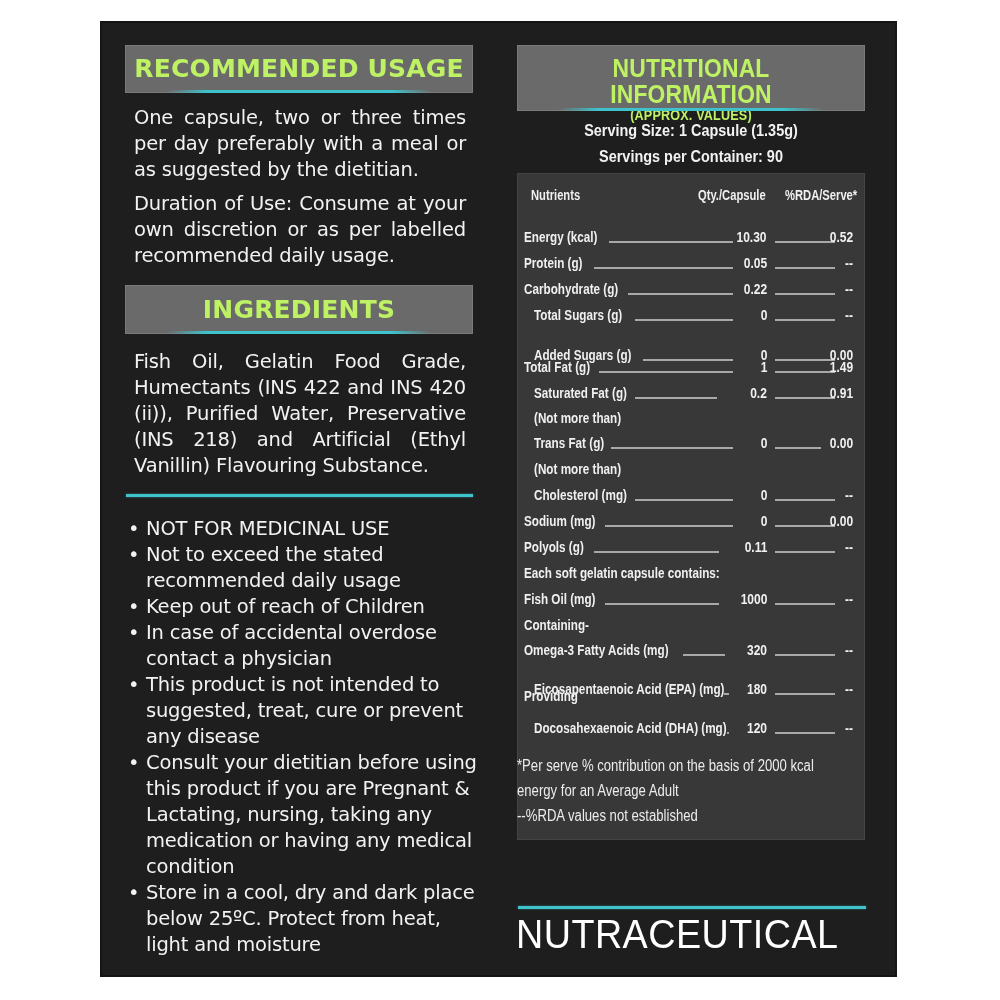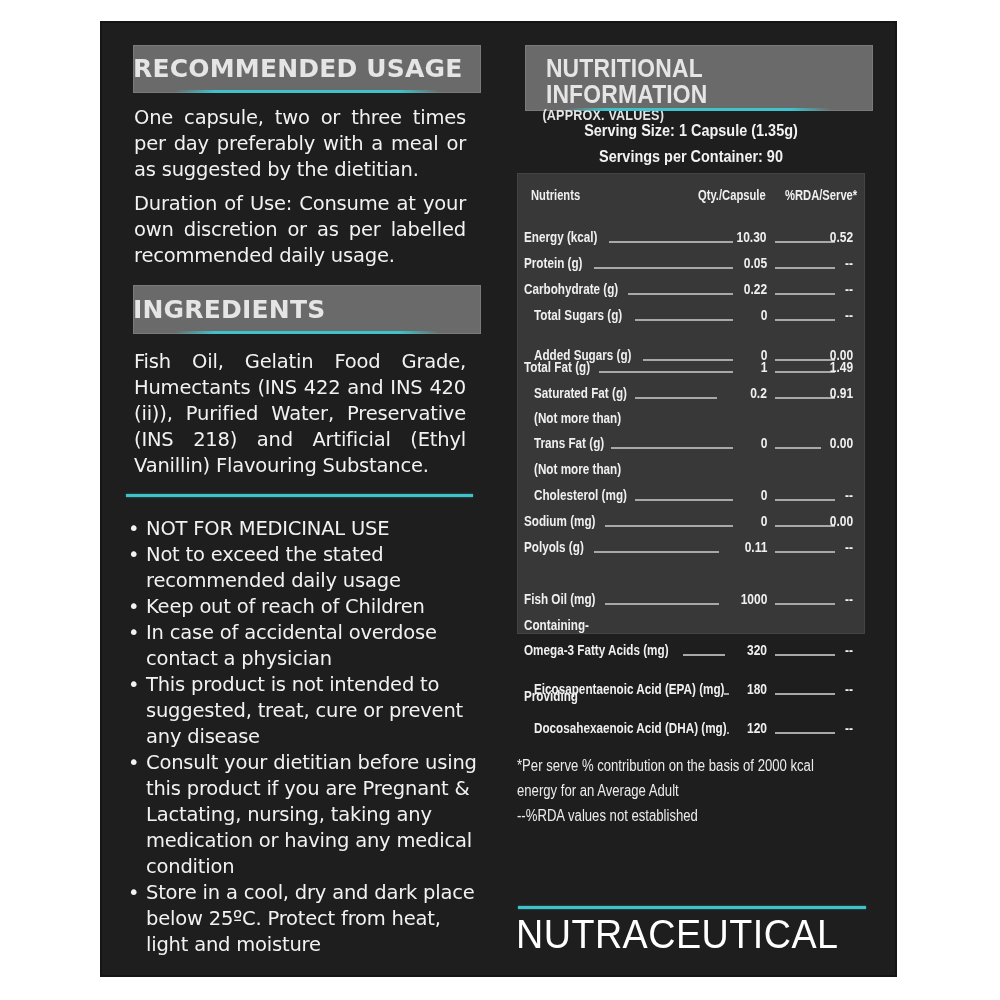--- a/index.html
+++ b/index.html
@@ -10,21 +10,21 @@
     color: #f2f2f2;
   }
   .panel {
     position: absolute; left: 100px; top: 21px; width: 797px; height: 956px;
     background: #1e1e1e;
     box-shadow: inset 0 0 0 2px #151515;
   }
   .hbar {
     position: absolute; background: #6a6a6a;
     box-shadow: inset 0 0 0 1px #7a7a7a;
-    font-weight: bold; color: #e5e5e5; margin-left: 8px;
+    text-align: center; font-weight: bold; color: #bef264;
   }
   .hbar::after {
     content: ""; position: absolute; left: 12%; right: 12%; bottom: 0; height: 3px;
     background: linear-gradient(90deg, rgba(62,195,204,0), #3ec3cc 15%, #3ec3cc 85%, rgba(62,195,204,0));
   }
   .hbar .t { display: block; letter-spacing: 0.2px; }
   #h-usage { left: 125px; top: 45px; width: 348px; height: 48px; font-size: 25px; line-height: 48px; }
   #h-ingr  { left: 125px; top: 285px; width: 348px; height: 49px; font-size: 25px; line-height: 49px; }
   #h-nutri { left: 517px; top: 45px; width: 348px; height: 66px; }
   #h-nutri .t1 { font-family: "Liberation Sans", sans-serif; font-size: 26px; line-height: 26px; padding-top: 10px; transform: scaleX(0.88); }
@@ -58,21 +58,21 @@
   .serving {
     position: absolute; left: 517px; width: 348px; text-align: center;
     font-family: "Liberation Sans", sans-serif; font-weight: bold;
     font-size: 17px; line-height: 24px; color: #f2f2f2;
     transform: scaleX(0.85); transform-origin: center;
   }
   #serving-size { top: 119px; }
   #servings-per { top: 145px; }
 
   .ntable {
-    position: absolute; left: 517px; top: 173px; width: 348px; height: 461px;
+    position: absolute; left: 517px; top: 173px; width: 348px; height: 667px;
     background: #383838; box-shadow: inset 0 0 0 1px #444;
     font-family: "Liberation Sans", sans-serif; font-weight: bold;
     color: #f0f0f0;
   }
   .nhead {
     position: absolute; top: 12px; left: 0; right: 0; height: 20px;
     font-size: 14px; line-height: 20px;
   }
   .nhead span { position: absolute; transform: scaleX(0.8); transform-origin: left; white-space: nowrap; }
   .nrow {
@@ -233,20 +233,23 @@
     <span class="leader2"></span>
     <span class="rda">0.00</span>
   </div>
   <div class="nrow" style="top:361px">
     <span class="name" style="left:7px">Polyols (g)</span>
     <span class="leader1" style="left:77px; right:146px"></span>
     <span class="qty">0.11</span>
     <span class="leader2"></span>
     <span class="rda">--</span>
   </div>
+  <div class="nrow" style="top:387px">
+    <span class="name" style="left:7px">Each soft gelatin capsule contains:</span>
+  </div>
   <div class="nrow" style="top:413px">
     <span class="name" style="left:7px">Fish Oil (mg)</span>
     <span class="leader1" style="left:88px; right:146px"></span>
     <span class="qty">1000</span>
     <span class="leader2"></span>
     <span class="rda">--</span>
   </div>
   <div class="nrow" style="top:439px">
     <span class="name" style="left:7px">Containing-</span>
   </div>

